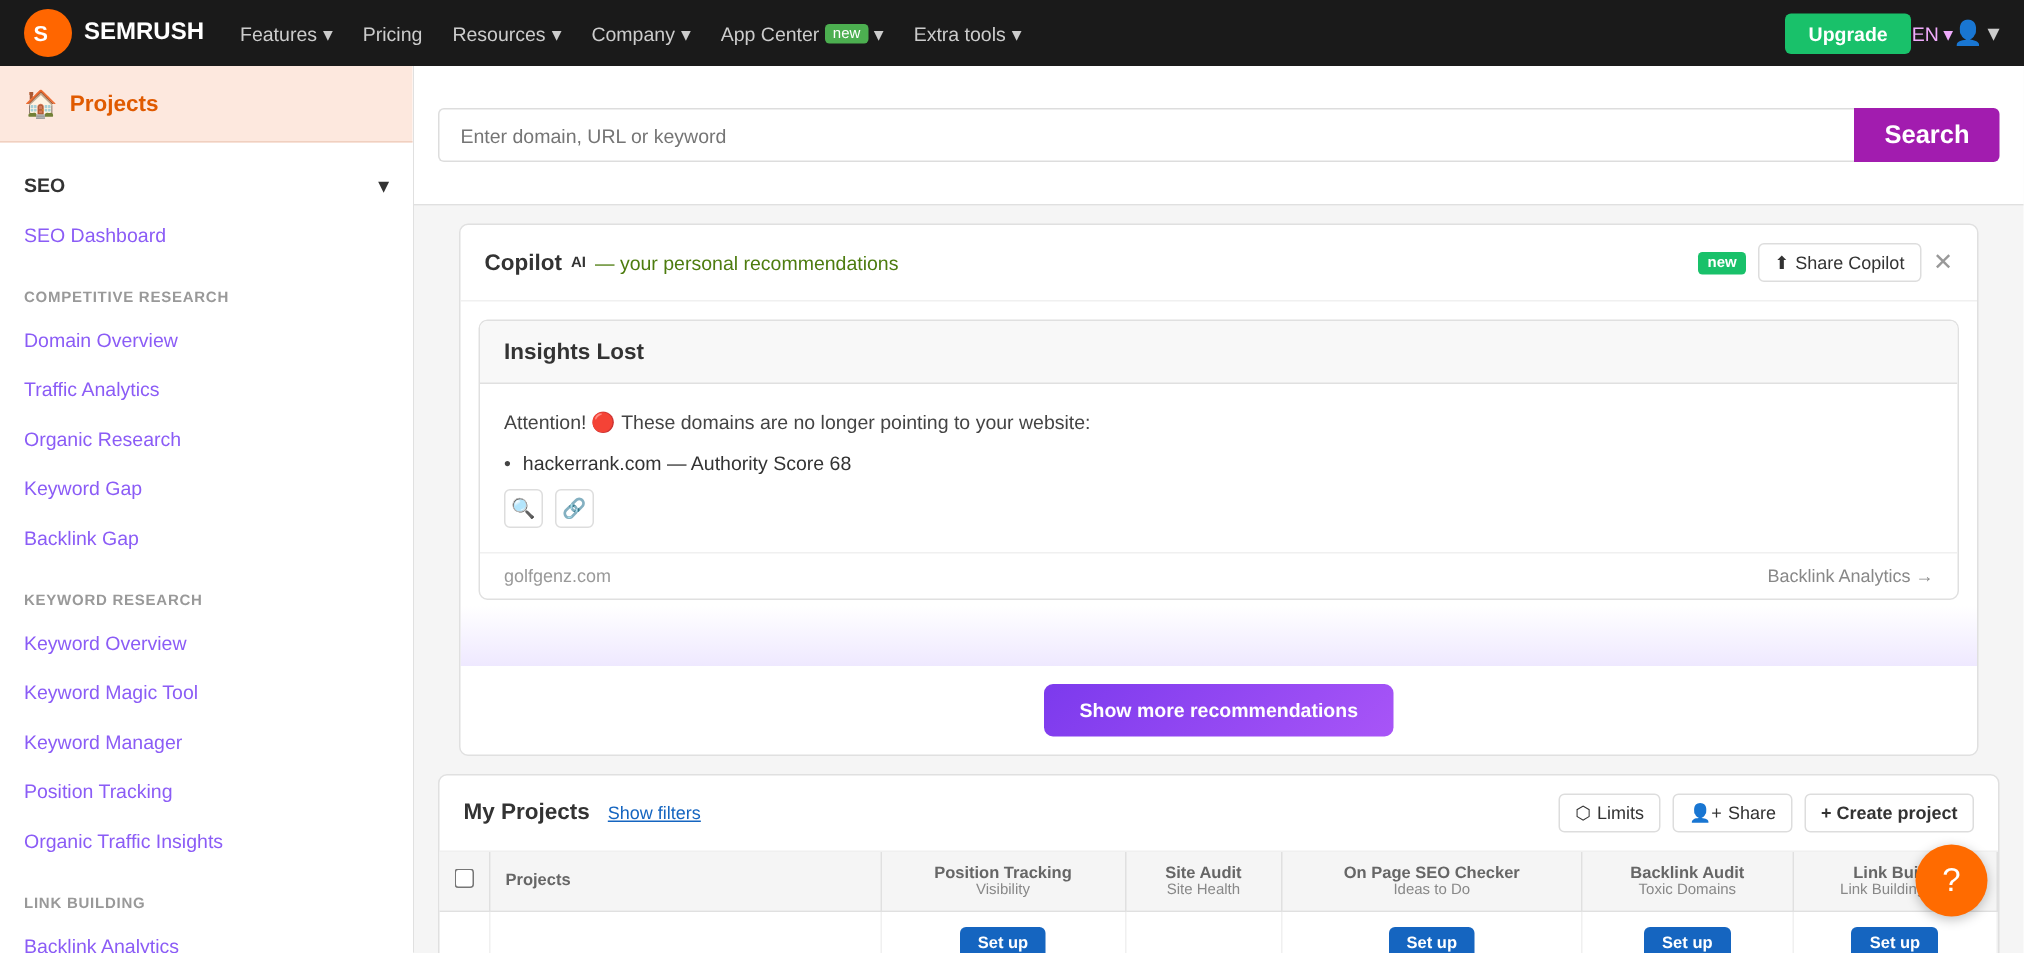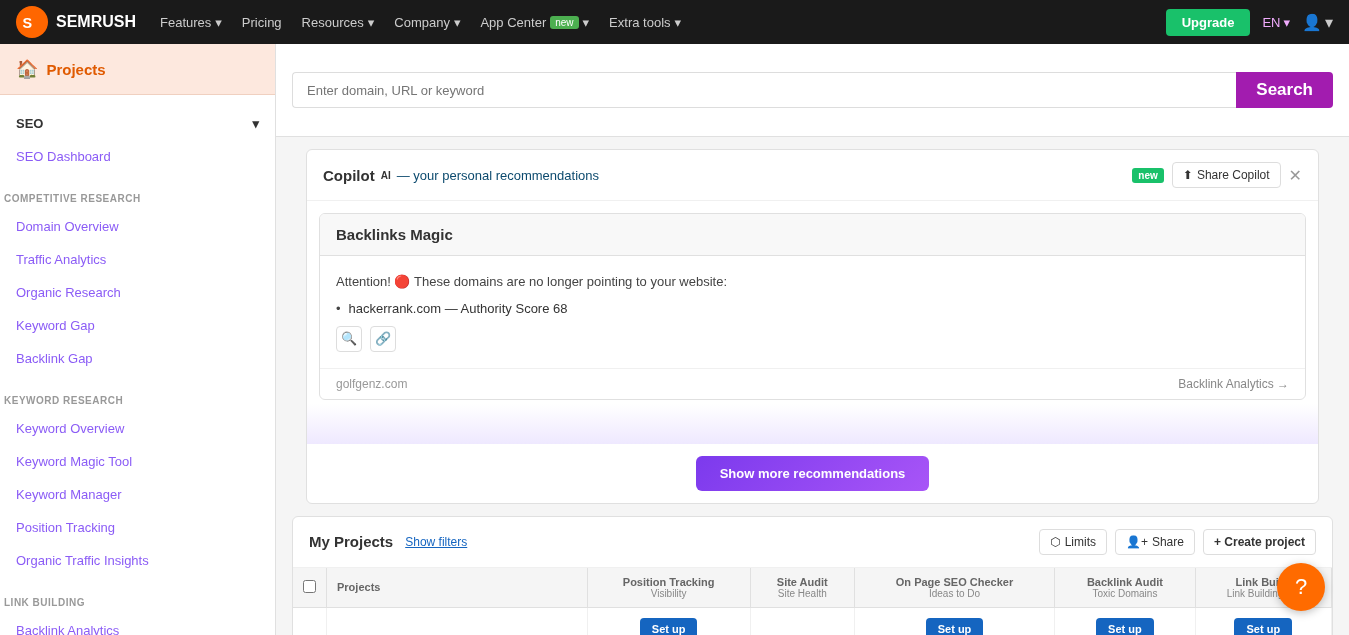--- a/index.html
+++ b/index.html
@@ -27,21 +27,21 @@
     .nav-links {
       display: flex; align-items: center; gap: 20px; flex: 1;
     }
     .nav-link {
       color: #ccc; font-size: 13px; cursor: pointer; display: flex; align-items: center; gap: 4px;
     }
     .nav-badge {
       background: #4CAF50; color: white; font-size: 10px; padding: 1px 5px; border-radius: 3px;
     }
     .nav-right {
-      display: flex; align-items: center; gap: 12px;
+      display: flex; align-items: center; 
     }
     .upgrade-btn {
       background: #19c16a; color: white; border: none; padding: 6px 16px; border-radius: 4px; font-size: 13px; font-weight: 600; cursor: pointer;
     }
     .nav-lang { color: #f0abfc; font-size: 13px; display: flex; align-items: center; gap: 3px; }
     .nav-user { color: #ccc; font-size: 16px; cursor: pointer; display: flex; align-items: center; gap: 3px; }
 
     
     .layout {
       display: flex;
@@ -63,21 +63,21 @@
       padding: 14px 16px;
       display: flex; align-items: center; gap: 8px;
       border-bottom: 1px solid #f0d0c0;
     }
     .sidebar-header-icon { color: #e05a00; font-size: 18px; }
     .sidebar-header-title { color: #e05a00; font-weight: 700; font-size: 15px; }
     .sidebar-section {
       padding: 12px 0 4px 0;
     }
     .sidebar-section-label {
-      padding: 4px 4px 6px; font-size: 10px; font-weight: 700; color: #999; text-transform: uppercase; letter-spacing: 0.5px;
+      padding: 4px 16px 6px; font-size: 10px; font-weight: 700; color: #999; text-transform: uppercase; letter-spacing: 0.5px;
     }
     .sidebar-item {
       padding: 9px 16px; cursor: pointer; color: #8b5cf6; font-size: 13px; display: flex; align-items: center; gap: 6px;
     }
     .sidebar-category-header {
       padding: 9px 16px; cursor: pointer; color: #333; font-size: 13px; font-weight: 600; display: flex; align-items: center; justify-content: space-between;
     }
 
     
     .main-content {
@@ -111,21 +111,21 @@
     }
     .copilot-header {
       padding: 12px 16px;
       display: flex; align-items: center; justify-content: space-between;
       border-bottom: 1px solid #f0f0f0;
     }
     .copilot-title {
       font-size: 15px; font-weight: 700; color: #333; display: flex; align-items: center; gap: 6px;
     }
     .copilot-ai { font-size: 10px; vertical-align: super; }
-    .copilot-subtitle { color: #0c4a6e; font-size: 13px; font-weight: 400; }
+    .copilot-subtitle { color: #4d7c0f; font-size: 13px; font-weight: 400; }
     .copilot-new-badge {
       background: #19c16a; color: white; font-size: 10px; padding: 2px 6px; border-radius: 3px; font-weight: 600;
     }
     .copilot-header-right { display: flex; align-items: center; gap: 8px; }
     .share-copilot-btn {
       border: 1px solid #ddd; background: white; padding: 5px 10px; border-radius: 4px; font-size: 12px; cursor: pointer; display: flex; align-items: center; gap: 4px; color: #333;
     }
     .close-btn { cursor: pointer; color: #999; font-size: 16px; background: none; border: none; }
 
     
@@ -342,21 +342,21 @@
           <button class="share-copilot-btn">
             <span>⬆</span>
             <span>Share Copilot</span>
           </button>
           <button class="close-btn">✕</button>
         </div>
       </div>
 
       <div class="rec-card">
         <div class="rec-card-header">
-          <div class="rec-card-title">Backlinks Magic</div>
+          <div class="rec-card-title">Insights Lost</div>
         </div>
         <div class="rec-card-body">
           <p class="rec-card-text">Attention! 🔴 These domains are no longer pointing to your website:</p>
           <div class="rec-bullet">
             <span class="rec-bullet-dot">•</span>
             <span>hackerrank.com — Authority Score 68</span>
           </div>
           <div class="rec-actions">
             <button class="rec-icon-btn">🔍</button>
             <button class="rec-icon-btn">🔗</button>

